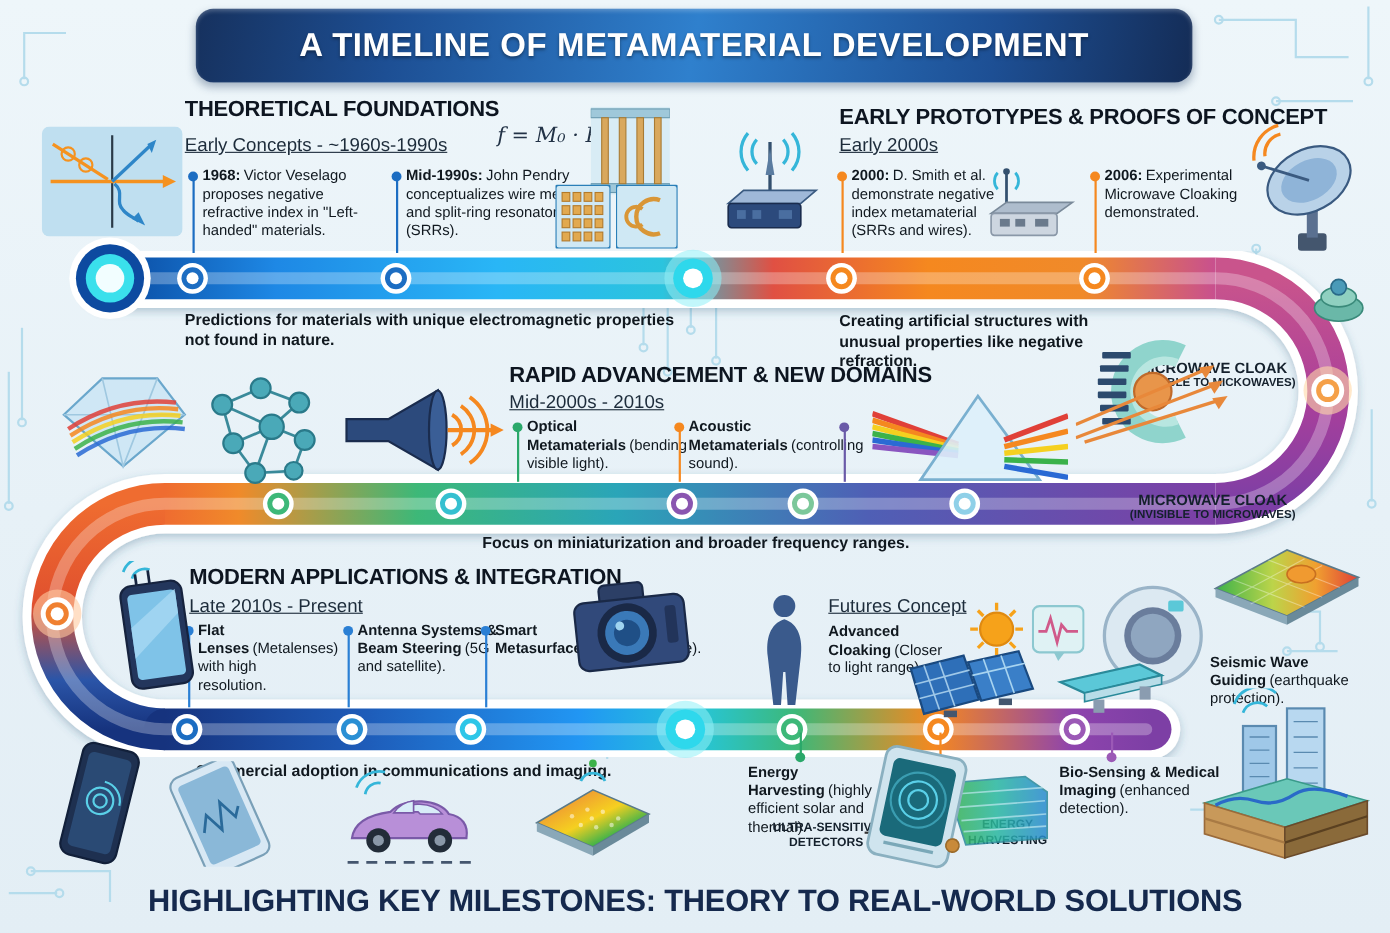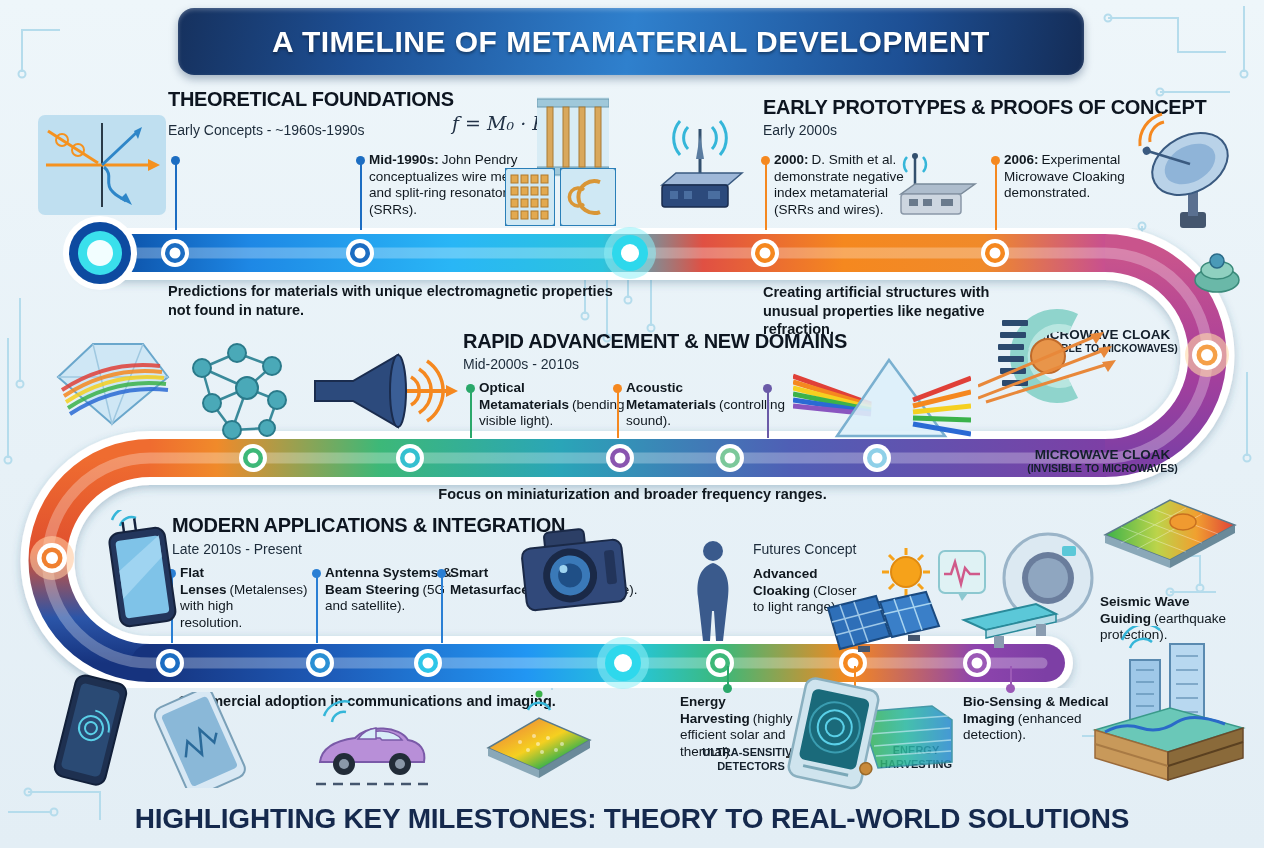--- a/index.html
+++ b/index.html
@@ -12,21 +12,21 @@
     background:linear-gradient(100deg,#16315e 0%,#1d4f94 20%,#2f80cd 50%,#1d4f94 80%,#142c56 100%);
     box-shadow:0 4px 8px rgba(20,50,90,.35), inset 0 2px 4px rgba(255,255,255,.25);
     display:flex;align-items:center;justify-content:center;}
   .banner-text{color:#fff;font-size:30px;font-weight:800;letter-spacing:.5px;
     text-shadow:0 2px 3px rgba(0,0,0,.4);white-space:nowrap;}
   
   .footer{left:0;top:803px;width:1264px;text-align:center;font-size:28px;font-weight:800;
     color:#15294d;letter-spacing:-.2px;}
   
   .sec-title{font-weight:800;font-size:20px;color:#0d1520;letter-spacing:-.3px;white-space:nowrap;}
-  .sec-sub{font-size:14px;color:#1c2b3a;margin-top:2px;white-space:nowrap;}
+  .sec-sub{font-size:17px;color:#1c2b3a;margin-top:2px;white-space:nowrap;text-decoration:underline;}
   
   .ms{font-size:13.5px;line-height:1.24;color:#10181f;}
   .ms .ms-label{font-weight:800;margin-right:3px;}
   .note{font-weight:700;font-size:14.5px;color:#10181f;line-height:1.28;}
   .small-label{font-weight:800;font-size:11px;text-align:center;color:#14202c;line-height:1.25;}
   .cloak-l1{font-weight:800;font-size:13.5px;text-align:center;color:#14202c;margin-top:44px;}
   .cloak-l2{font-weight:800;font-size:10.5px;text-align:center;color:#14202c;}
   .formula{font-family:"DejaVu Serif",serif;font-style:italic;font-size:19px;color:#223246;}
   
   .conn{position:absolute;width:2px;}
@@ -212,20 +212,23 @@
   <div class="abs banner">
     <div class="banner-text">A TIMELINE OF METAMATERIAL DEVELOPMENT</div>
   </div>
   <div class="abs footer">HIGHLIGHTING KEY MILESTONES: THEORY TO REAL-WORLD SOLUTIONS</div>
 
   <div class="abs sec-title" style="left:168px;top:88px">THEORETICAL FOUNDATIONS</div>
   <div class="abs sec-sub" style="left:168px;top:120px">Early Concepts - ~1960s-1990s</div>
 
   <div class="dot" style="left:171px;top:156px;background:#1c6dc2"></div>
   <div class="conn" style="left:175px;top:164px;height:66px;background:#1c6dc2"></div>
+  <div class="abs ms" style="left:184px;top:152px;width:158px">
+    <span class="ms-label">1968:</span><span>Victor Veselago proposes negative refractive index in "Left-handed" materials.</span>
+  </div>
 
   <div class="dot" style="left:356px;top:156px;background:#1c6dc2"></div>
   <div class="conn" style="left:360px;top:164px;height:66px;background:#1c6dc2"></div>
   <div class="abs ms" style="left:369px;top:152px;width:168px">
     <span class="ms-label">Mid-1990s:</span><span>John Pendry conceptualizes wire media and split-ring resonators (SRRs).</span>
   </div>
 
   <div class="abs formula" style="left:452px;top:112px">f = M₀ · P/2π</div>
 
   <div class="abs sec-title" style="left:763px;top:96px">EARLY PROTOTYPES &amp; PROOFS OF CONCEPT</div>

